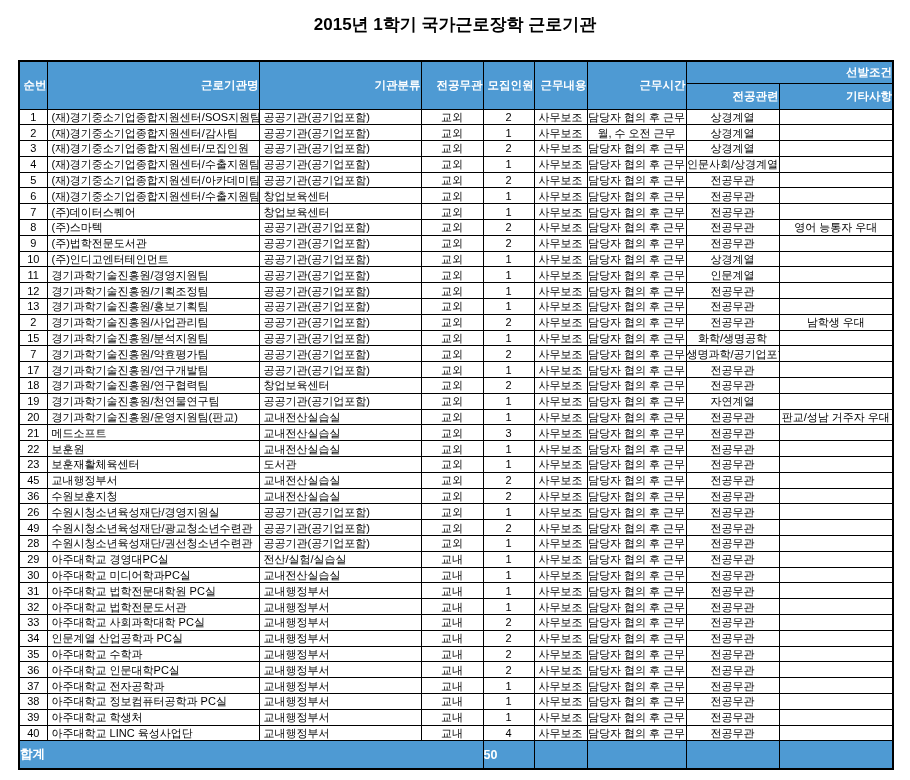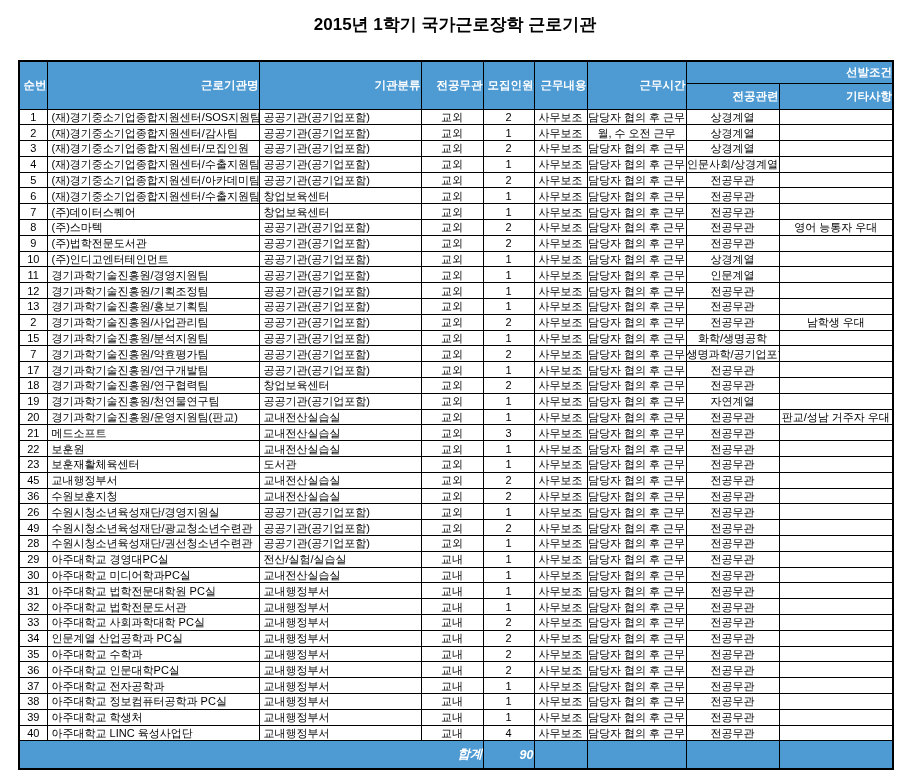--- a/index.html
+++ b/index.html
@@ -53,22 +53,21 @@
   tbody td.c1, tbody td.c2 {
     text-align: left;
     padding-left: 4px;
   }
   tfoot tr { height: 28px; }
   tfoot td {
     background: #4E9AD3;
     color: #ffffff;
     font-weight: bold;
     font-size: 12.5px;
-    text-align: right;
-    font-style: italic;
+    text-align: left;
   }
 </style>
 </head>
 <body>
 
 <h1 class="page-title">2015년 1학기 국가근로장학 근로기관</h1>
 
 <table class="grid">
   <colgroup>
     <col style="width:28px">
@@ -535,20 +534,20 @@
         <td class="c4">4</td>
         <td class="c5">사무보조</td>
         <td class="c6">담당자 협의 후 근무</td>
         <td class="c7">전공무관</td>
         <td class="c8"></td>
       </tr>
     </tbody>
   <tfoot>
     <tr>
       <td colspan="4">합계</td>
-      <td>90</td>
+      <td>50</td>
       <td></td>
       <td></td>
       <td></td>
       <td></td>
     </tr>
   </tfoot>
 </table>
 
 </body></html>

